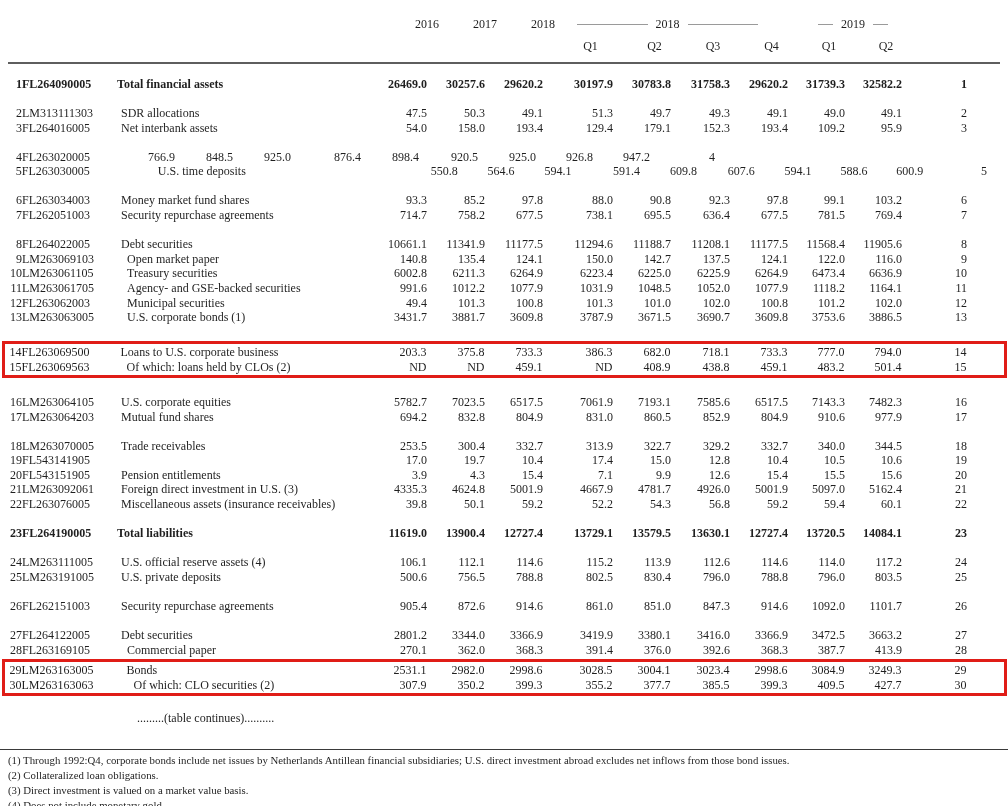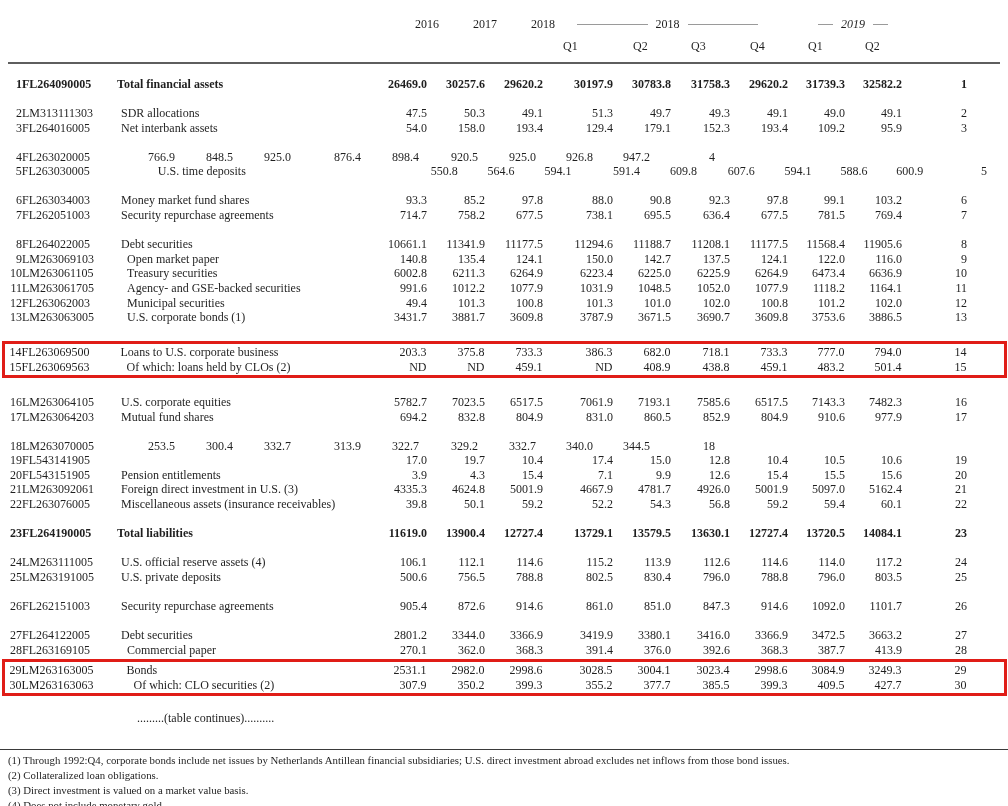--- a/index.html
+++ b/index.html
@@ -10,23 +10,23 @@
   }
   .page { padding:0 8px; position:relative; }
 
   
   .hdr-row1 { display:flex; align-items:center; padding-top:14px; height:20px; }
   .hdr-row2 { display:flex; align-items:center; height:24px; }
   .hdr-spacer { width:381px; }
   .ycell { width:58px; text-align:right; padding-right:8px; box-sizing:border-box; }
   .grp { display:flex; align-items:center; box-sizing:border-box; }
   .g2018 { width:245px; padding:0 42px 0 6px; }
-  .g2019 { width:114px; padding:0 26px 0 2px;font-style:italic; }
+  .g2019 { width:114px; padding:0 26px 0 2px; }
   .gline { flex:1; border-top:1.5px solid #9a9a9a; margin:0 8px; }
-  .qcell { text-align:left; padding-right:15px; box-sizing:border-box; }
+  .qcell { text-align:center; padding-right:15px; box-sizing:border-box; }
   .q0 { width:70px; } .q1 { width:58px; } .q2 { width:59px; }
   .q3 { width:58px; } .q4 { width:57px; } .q5 { width:57px; }
   .rule-top { border:0; border-top:2.5px solid #5e5e5e; margin:4px 0 13px 0; }
   .rule-bottom { border:0; border-top:1.5px solid #3a3a3a; margin:24px -8px 3px -8px; }
 
   
   .tbody { position:relative; }
   .row { display:flex; height:14.6px; line-height:14.6px; white-space:nowrap; }
   .row.bold { font-weight:bold; }
   .gap { height:14.5px; }
@@ -342,20 +342,21 @@
         <div class="c-val v5">852.9</div>
         <div class="c-val v6">804.9</div>
         <div class="c-val v7">910.6</div>
         <div class="c-val v8">977.9</div>
         <div class="c-rnum">17</div>
       </div>
       <div class="gap"></div>
       <div class="row">
         <div class="c-num">18</div>
         <div class="c-code">LM263070005</div>
+        <div class="c-desc" style="padding-left: 4px;">Trade receivables</div>
         <div class="c-val v0">253.5</div>
         <div class="c-val v1">300.4</div>
         <div class="c-val v2">332.7</div>
         <div class="c-val v3">313.9</div>
         <div class="c-val v4">322.7</div>
         <div class="c-val v5">329.2</div>
         <div class="c-val v6">332.7</div>
         <div class="c-val v7">340.0</div>
         <div class="c-val v8">344.5</div>
         <div class="c-rnum">18</div>

